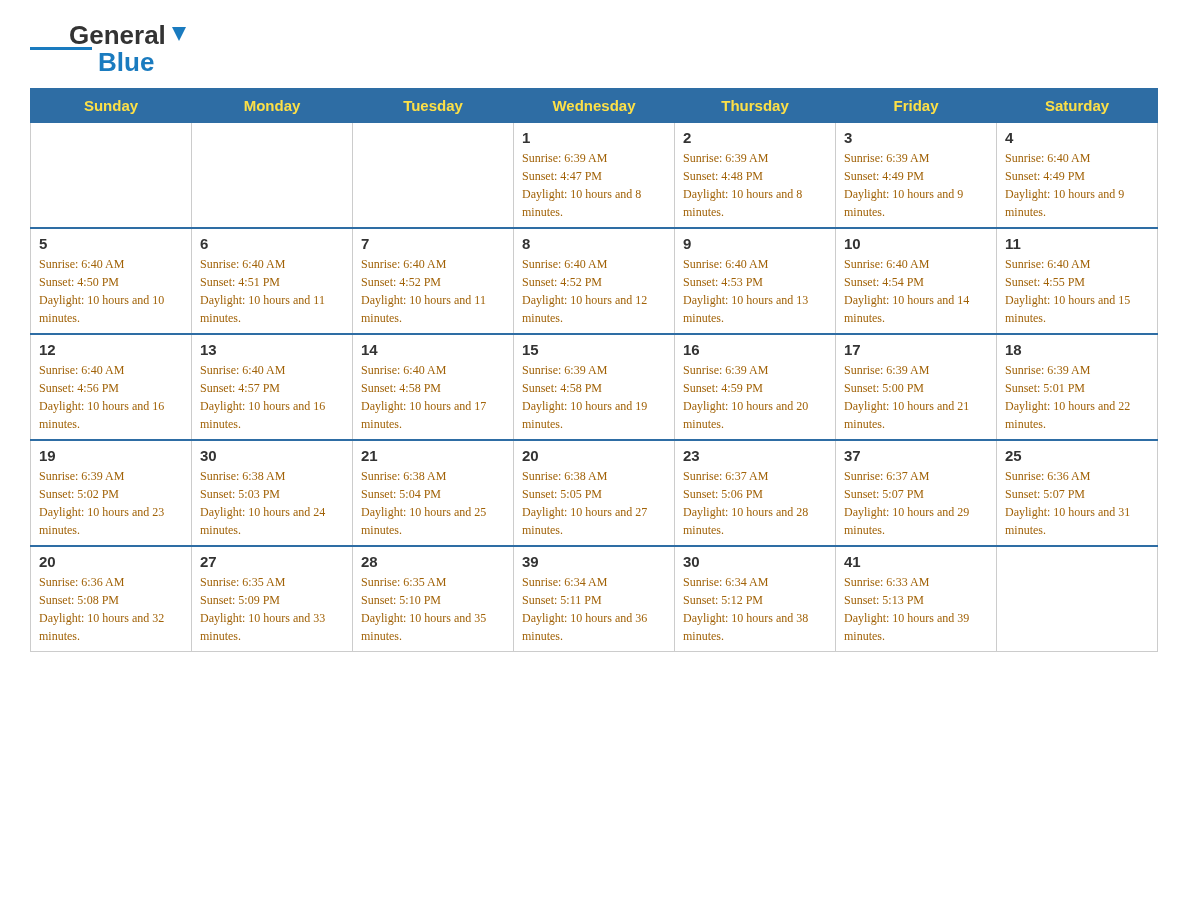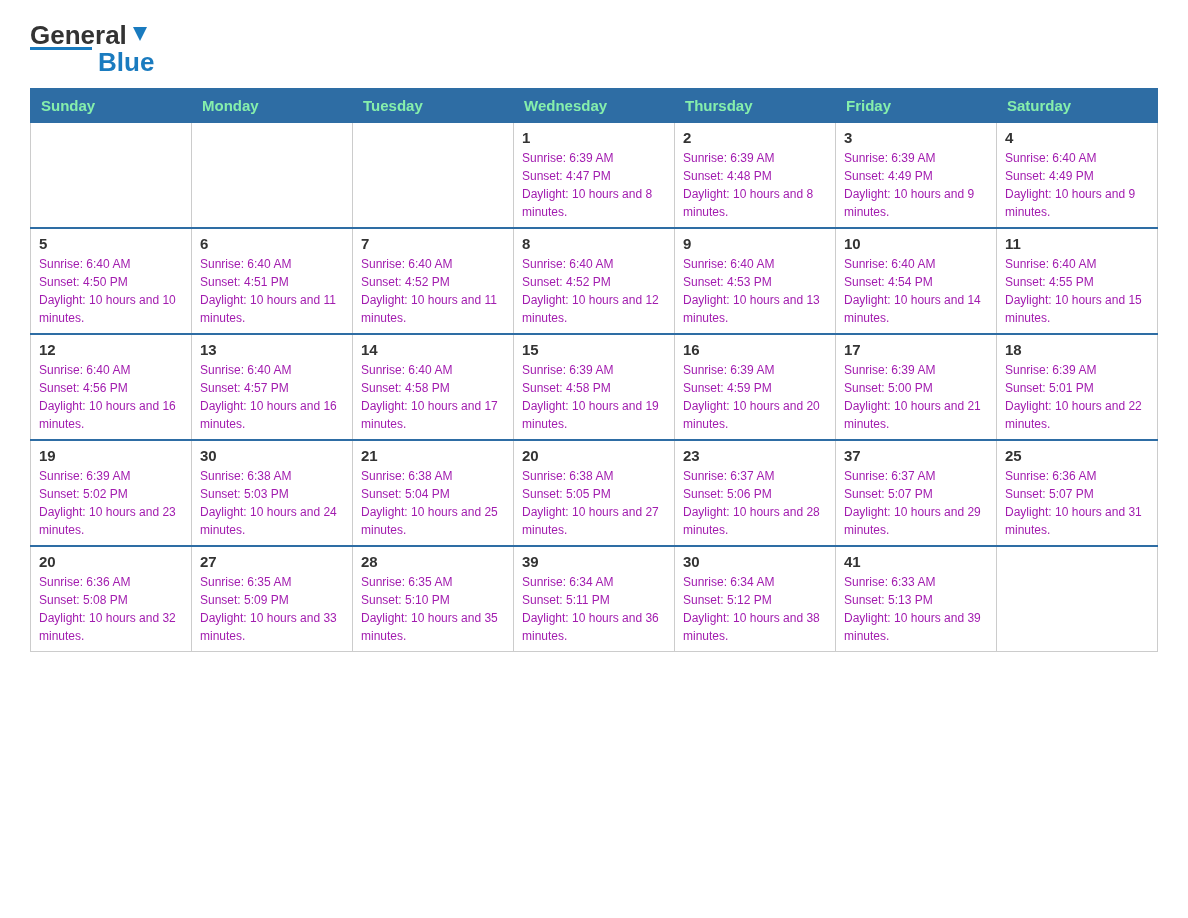--- a/index.html
+++ b/index.html
@@ -36,25 +36,25 @@
       color: #555;
       margin-top: 2px;
     }
     .calendar {
       width: 100%;
       border-collapse: collapse;
       margin-top: 10px;
     }
     .calendar th {
       background: #2e6da4;
-      color: #86efac;
+      color: #fde047;
       font-size: 15px;
       font-weight: bold;
       padding: 8px 10px;
-      text-align: left;
+      text-align: center;
       border: 1px solid #2e6da4;
     }
     .calendar td {
       border: 1px solid #ccc;
       vertical-align: top;
       padding: 6px 8px;
       width: 14.28%;
       min-height: 100px;
       font-size: 12.5px;
       color: #333;
@@ -62,36 +62,37 @@
     .calendar td .day-num {
       font-size: 15px;
       font-weight: bold;
       color: #333;
       display: block;
       margin-bottom: 3px;
     }
     .calendar td .day-info {
       font-size: 12px;
       line-height: 1.5;
-      color: #a21caf;
+      color: #a16207;
+      font-family: Liberation Serif, serif;
     }
     .calendar tr td {
       border-top: 2px solid #2e6da4;
     }
     .calendar tr:first-child td {
       border-top: 1px solid #ccc;
     }
   </style>
 </head>
 <body>
 
 <div class="header">
   <div class="logo">
     <div style="display:flex;align-items:center;">
-      <span style="font-size:26px;font-weight:bold;color:#333;">General</span>
+      <span style="font-size:26px;font-weight:bold;color:#333;margin-left:39px;">General</span>
       <svg width="22" height="22" viewBox="0 0 22 22" style="margin-left:2px;margin-top:-4px;">
         <polygon points="4,4 18,4 11,18" fill="#1a7bbf"></polygon>
       </svg>
     </div>
     <div style="display:flex;margin-top:-4px;">
       <div style="width:62px;height:3px;background:#1a7bbf;margin-right:4px;"></div>
       <span style="font-size:26px;font-weight:bold;color:#1a7bbf;margin-left:2px;">Blue</span>
     </div>
   </div>
   <div class="title-area">

